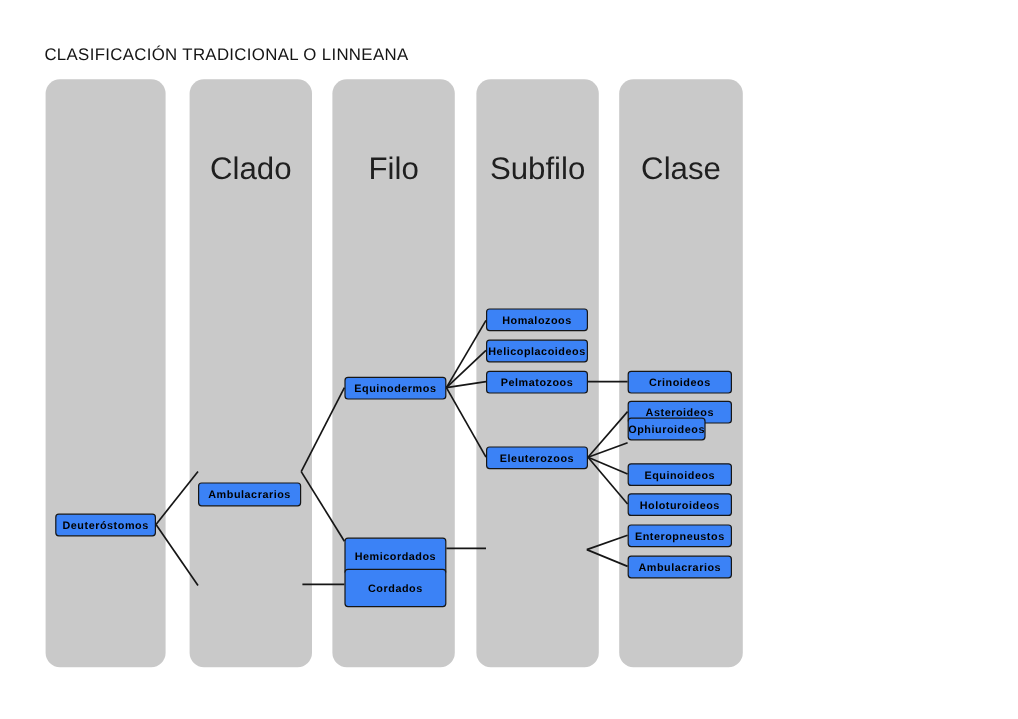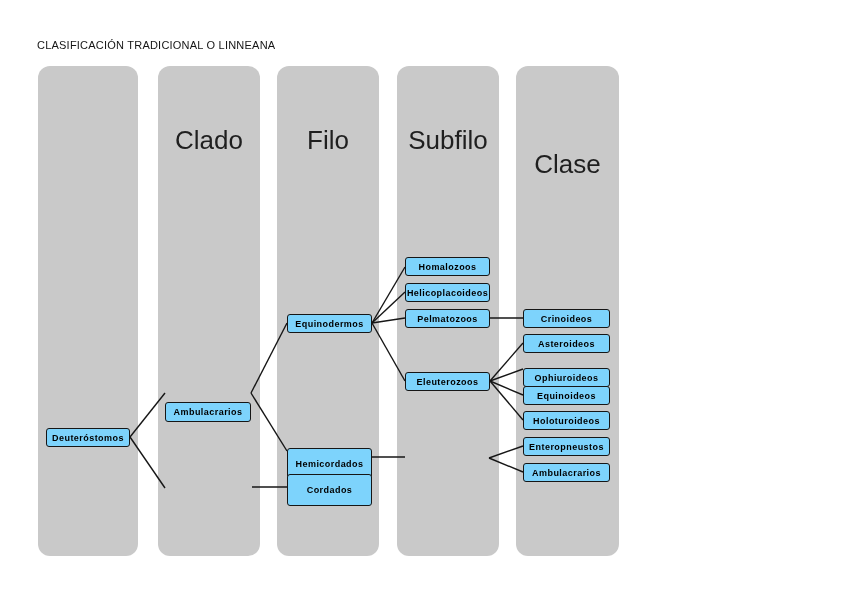--- a/index.html
+++ b/index.html
@@ -1,34 +1,34 @@
 <!DOCTYPE html>
 <html><head>
 <meta charset="utf-8">
 <style>
   html,body{margin:0;padding:0;background:#ffffff;}
   .canvas{
     position:relative;width:848px;height:599px;background:#ffffff;
     font-family:"Liberation Sans",sans-serif;overflow:hidden;
   }
   .title{
-    position:absolute;left:37px;top:37px;font-size:11px;line-height:17px;
+    position:absolute;left:37px;top:37px;font-size:14px;line-height:17px;
     color:#151515;letter-spacing:0.02em;font-weight:400;white-space:nowrap;
   }
   .col{
     position:absolute;top:66px;height:490px;background:#c9c9c9;border-radius:12px;
   }
   .hdr{
     position:absolute;top:124px;height:32px;line-height:32px;text-align:center;
     font-size:26px;color:#1f1f1f;font-weight:400;
   }
   .edges{position:absolute;left:0;top:0;width:848px;height:599px;}
   .edges line{stroke:#161616;stroke-width:1.4;}
   .node{
-    position:absolute;box-sizing:border-box;background:#7dd3fc;
+    position:absolute;box-sizing:border-box;background:#3b82f6;
     border:1.6px solid #161616;border-radius:3px;
     display:flex;align-items:center;justify-content:center;
     font-size:9px;font-weight:700;letter-spacing:0.05em;color:#000;
     white-space:nowrap;overflow:hidden;
   }
 </style>
 </head>
 <body>
 
 <div class="canvas">
@@ -37,21 +37,21 @@
 
   <div class="col" style="left:38px;width:100px;"></div>
   <div class="col" style="left:158px;width:102px;"></div>
   <div class="col" style="left:277px;width:102px;"></div>
   <div class="col" style="left:397px;width:102px;"></div>
   <div class="col" style="left:516px;width:103px;"></div>
 
   <div class="hdr" style="left:158px;width:102px;">Clado</div>
   <div class="hdr" style="left:277px;width:102px;">Filo</div>
   <div class="hdr" style="left:397px;width:102px;">Subfilo</div>
-  <div class="hdr" style="left:516px;width:103px;margin-top:24px;">Clase</div>
+  <div class="hdr" style="left:516px;width:103px;">Clase</div>
 
   <svg class="edges">
     <line x1="130" y1="437" x2="165" y2="393"></line>
     <line x1="130" y1="437" x2="165" y2="488"></line>
     <line x1="251" y1="393" x2="287" y2="323"></line>
     <line x1="251" y1="393" x2="287" y2="451"></line>
     <line x1="372" y1="323" x2="405" y2="267"></line>
     <line x1="372" y1="323" x2="405" y2="292"></line>
     <line x1="372" y1="323" x2="405" y2="318"></line>
     <line x1="372" y1="323" x2="405" y2="381"></line>
@@ -70,19 +70,19 @@
   <div class="node" style="left:165px;top:383px;width:86px;height:20px;margin-top:19px;">Ambulacrarios</div>
   <div class="node" style="left:287px;top:314px;width:85px;height:19px;">Equinodermos</div>
   <div class="node" style="left:287px;top:448px;width:85px;height:31px;">Hemicordados</div>
   <div class="node" style="left:287px;top:474px;width:85px;height:32px;">Cordados</div>
   <div class="node" style="left:405px;top:257px;width:85px;height:19px;">Homalozoos</div>
   <div class="node" style="left:405px;top:283px;width:85px;height:19px;">Helicoplacoideos</div>
   <div class="node" style="left:405px;top:309px;width:85px;height:19px;">Pelmatozoos</div>
   <div class="node" style="left:405px;top:372px;width:85px;height:19px;">Eleuterozoos</div>
   <div class="node" style="left:523px;top:309px;width:87px;height:19px;">Crinoideos</div>
   <div class="node" style="left:523px;top:334px;width:87px;height:19px;">Asteroideos</div>
-  <div class="node" style="left:523px;top:368px;width:87px;height:19px;">Ophiuroideos</div>
+  <div class="node" style="left:523px;top:348px;width:65px;height:19px;">Ophiuroideos</div>
   <div class="node" style="left:523px;top:386px;width:87px;height:19px;">Equinoideos</div>
   <div class="node" style="left:523px;top:411px;width:87px;height:19px;">Holoturoideos</div>
   <div class="node" style="left:523px;top:437px;width:87px;height:19px;">Enteropneustos</div>
   <div class="node" style="left:523px;top:463px;width:87px;height:19px;">Ambulacrarios</div>
 
 </div>
 
 </body></html>

